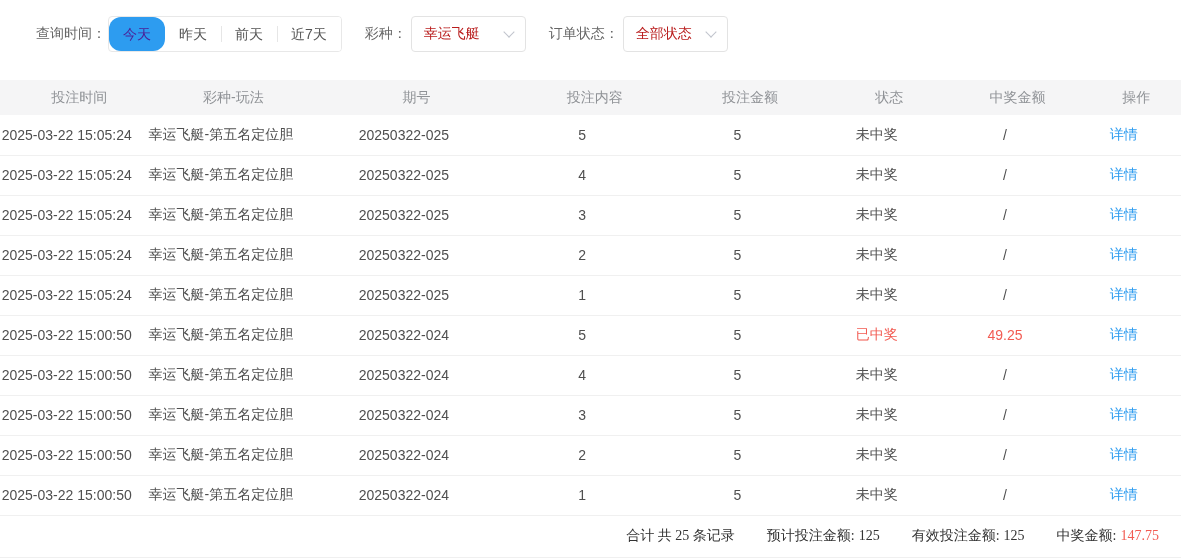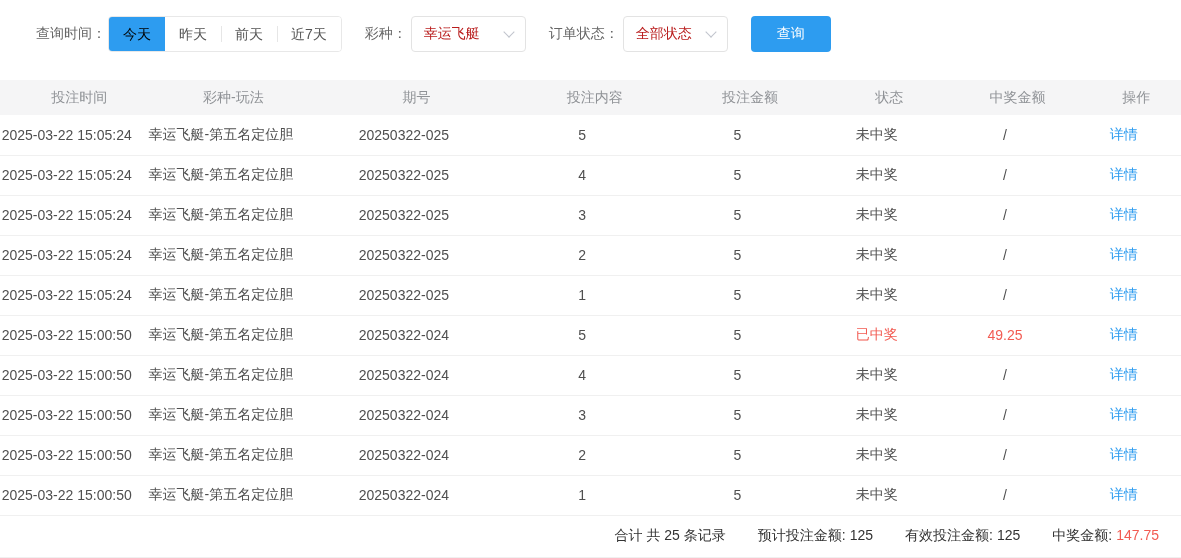--- a/index.html
+++ b/index.html
@@ -27,21 +27,21 @@
   .time-opt{
     position:relative; border:none; background:#fff;
     padding:0 14px; font-size:14px; color:#555;
     font-family:inherit; cursor:pointer; line-height:34px;
   }
   .time-opt:nth-child(n+3)::before{
     content:''; position:absolute; left:0; top:9px; bottom:9px;
     width:1px; background:#e6e6e6;
   }
   .time-opt.active{
-    background:var(--accent); color:#000000; border-radius:0;
+    background:var(--accent); color:#4c1d95; border-radius:12px;
   }
   .flabel{ margin-left:23px; }
   .flabel:first-child{ margin-left:0; }
   .select{
     display:inline-flex; align-items:center; justify-content:space-between;
     height:36px; margin-left:4px; padding:0 12px;
     border:1px solid #e3e3e3; border-radius:4px;
     background:#fff; color:#b91c1c; cursor:pointer;
   }
   .select.lottery{ width:115px; }
@@ -82,21 +82,21 @@
   tr.won .cell-status, tr.won .cell-prize{ color:var(--danger); }
   .link{ color:var(--accent); cursor:pointer; text-decoration:none; }
 
   
   .summary{
     display:flex; justify-content:flex-end; align-items:center;
     height:42px; padding-right:22px;
     color:#333; border-bottom:1px solid #f0f0f0;
     white-space:nowrap;
   }
-  .summary .item{ margin-left:32px; }
+  .summary .item{ margin-left:32px;font-family:Liberation Serif, serif; }
   .summary .val{ margin-left:4px; }
   .summary .danger{ color:var(--danger); }
 </style>
 </head>
 <body>
 
 <div class="filter-bar">
   <span class="flabel">查询时间：</span>
   <div class="time-group">
       <button class="time-opt active">今天</button>
@@ -110,21 +110,20 @@
     <span>幸运飞艇</span>
     <span class="chevron"></span>
   </div>
 
   <span class="flabel">订单状态：</span>
   <div class="select status">
     <span>全部状态</span>
     <span class="chevron"></span>
   </div>
 
-  <button class="query-btn">查询</button>
 </div>
 
 <table class="orders">
   <colgroup>
     <col class="c1">
       <col class="c2">
       <col class="c3">
       <col class="c4">
     <col class="c5">
       <col class="c6">

